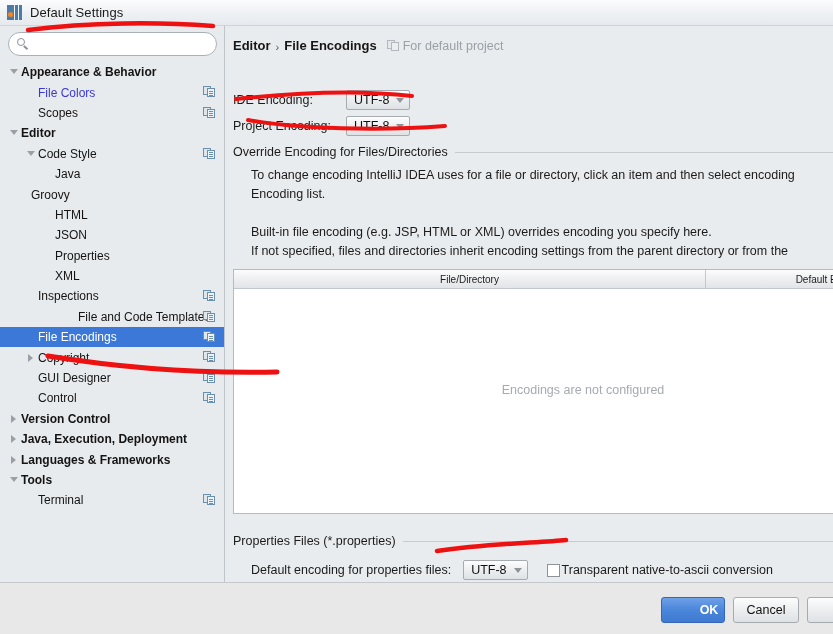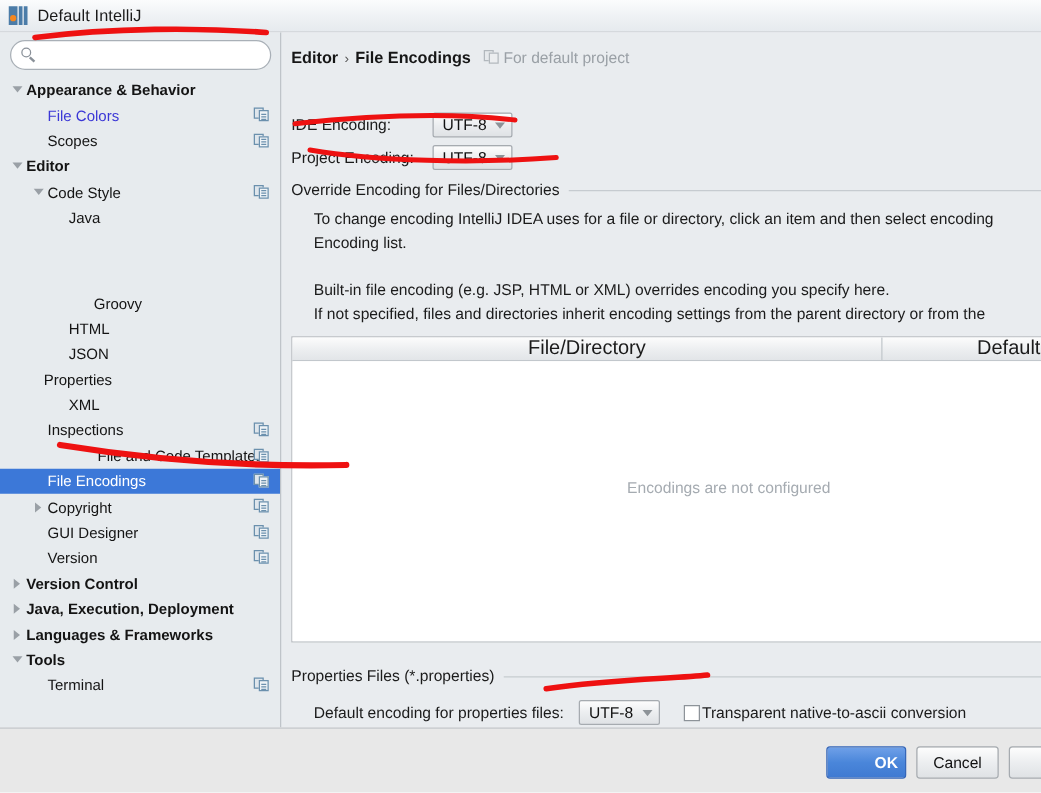--- a/index.html
+++ b/index.html
@@ -308,21 +308,21 @@
     background: #ffffff;
   }
   .table-head {
     height: 19px;
     display: flex;
     background: linear-gradient(to bottom, #fcfcfc 0%, #eceef0 55%, #e2e5e8 100%);
     border-bottom: 1px solid #c2c7cc;
     box-sizing: border-box;
   }
   .th {
-    font-size: 16px;
+    font-size: 10px;
     color: #1b1b1b;
     display: flex;
     align-items: center;
     justify-content: center;
     box-sizing: border-box;
   }
   .th.c1 { width: 472px; border-right: 1px solid #c2c7cc; }
   .th.c2 { flex: 1; }
   .table-body {
     position: relative;
@@ -394,21 +394,21 @@
 
 <div id="app">
 
   <div class="titlebar">
     <div class="app-logo">
       <div class="bar b1"></div>
       <div class="bar b2"></div>
       <div class="bar b3"></div>
       <div class="dot"></div>
     </div>
-    <div class="title-text">Default IntelliJ</div>
+    <div class="title-text">Default Settings</div>
   </div>
 
   <div class="dialog-body">
 
     <div class="left-col">
       <div class="search-wrap">
         <div class="search-box">
           <div class="search-icon">
             <div class="ring"></div>
             <div class="handle"></div>
@@ -461,33 +461,33 @@
               <span class="sq2"></span>
               <span class="ln l1"></span>
               <span class="ln l2"></span>
               <span class="ln l3"></span>
             </span>
           </div>
           <div class="tree-row" style="padding-left: 42px;">
             <span class="arrow-slot"></span>
             <span class="tree-label">Java</span>
           </div>
-          <div class="tree-row" style="padding-left: 62px; margin-top: 48px;">
+          <div class="tree-row" style="padding-left: 18px;">
             <span class="arrow-slot"></span>
             <span class="tree-label">Groovy</span>
           </div>
           <div class="tree-row" style="padding-left: 42px;">
             <span class="arrow-slot"></span>
             <span class="tree-label">HTML</span>
           </div>
           <div class="tree-row" style="padding-left: 42px;">
             <span class="arrow-slot"></span>
             <span class="tree-label">JSON</span>
           </div>
-          <div class="tree-row" style="padding-left: 22px;">
+          <div class="tree-row" style="padding-left: 42px;">
             <span class="arrow-slot"></span>
             <span class="tree-label">Properties</span>
           </div>
           <div class="tree-row" style="padding-left: 42px;">
             <span class="arrow-slot"></span>
             <span class="tree-label">XML</span>
           </div>
           <div class="tree-row" style="padding-left: 25px;">
             <span class="arrow-slot"></span>
             <span class="tree-label">Inspections</span>
@@ -540,21 +540,21 @@
             <span class="copy-icon">
               <span class="sq1"></span>
               <span class="sq2"></span>
               <span class="ln l1"></span>
               <span class="ln l2"></span>
               <span class="ln l3"></span>
             </span>
           </div>
           <div class="tree-row" style="padding-left: 25px;">
             <span class="arrow-slot"></span>
-            <span class="tree-label">Version</span>
+            <span class="tree-label">Control</span>
             <span class="copy-icon">
               <span class="sq1"></span>
               <span class="sq2"></span>
               <span class="ln l1"></span>
               <span class="ln l2"></span>
               <span class="ln l3"></span>
             </span>
           </div>
           <div class="tree-row" style="padding-left: 8px;">
             <span class="arrow-slot">

